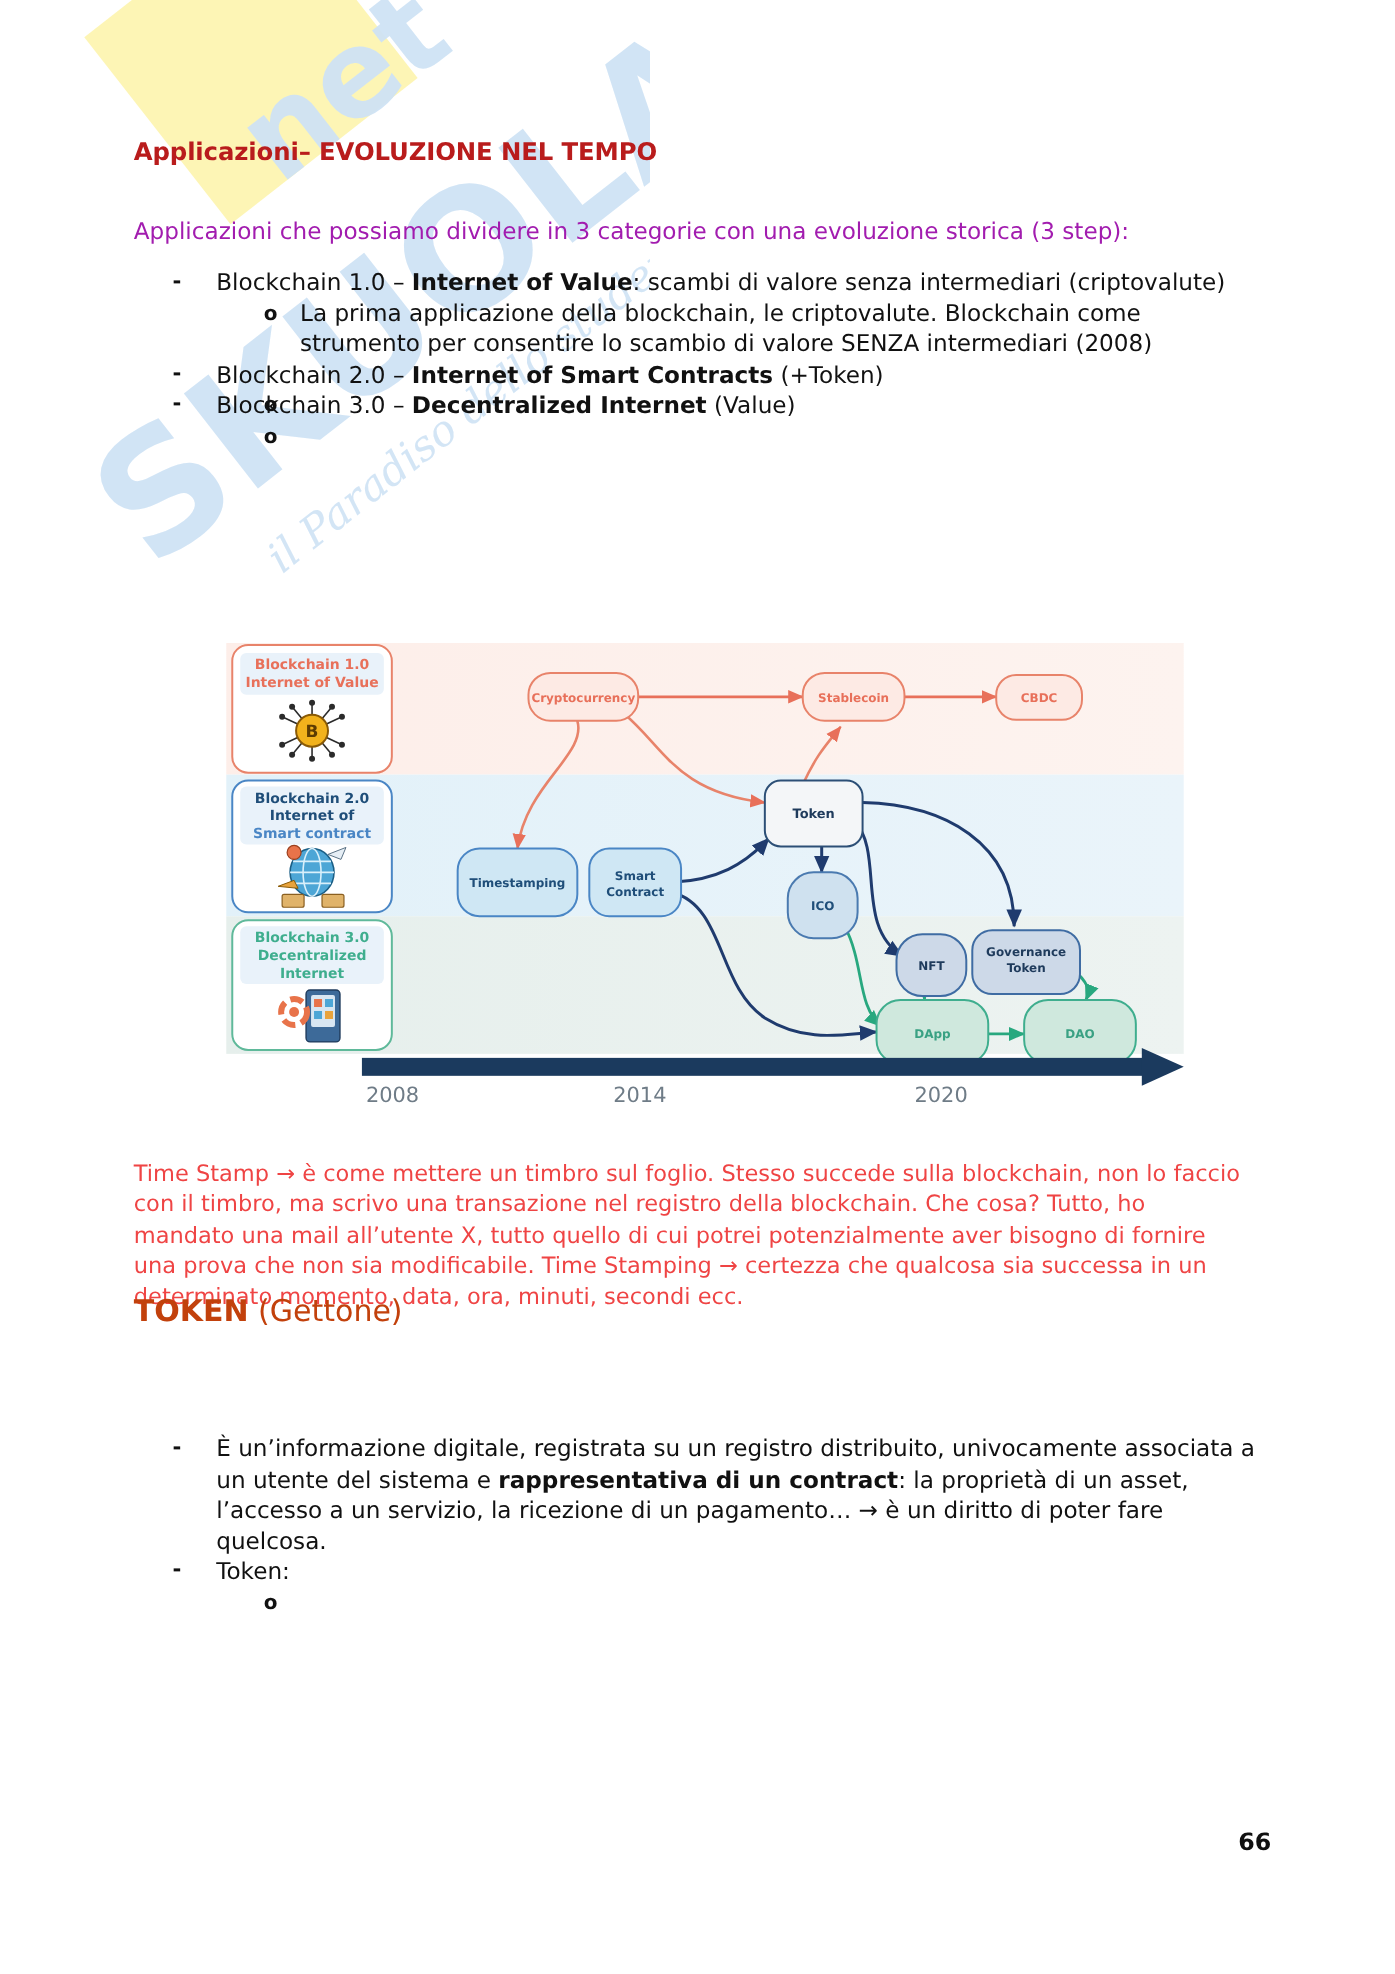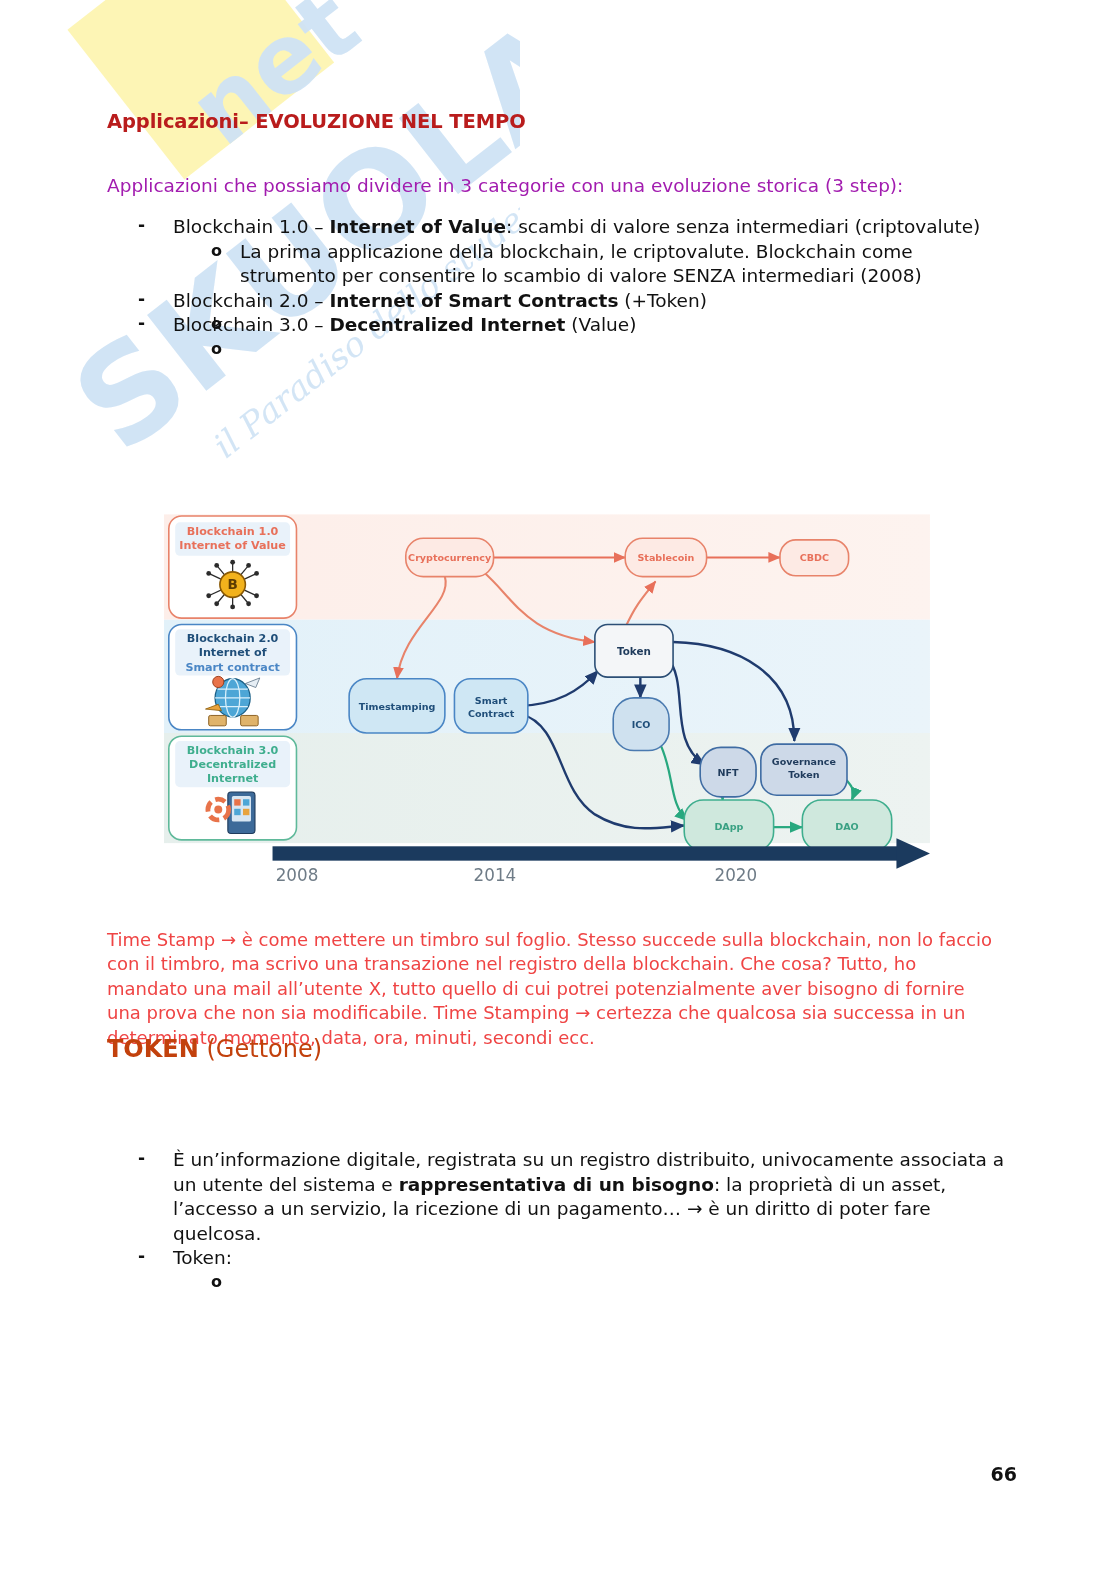--- a/index.html
+++ b/index.html
@@ -133,21 +133,21 @@
     top: 1463px;
     font-size: 19px;
     font-weight: bold;
     color: #111111;
     text-align: right;
   }
 
   
   .figure {
     position: absolute;
-    left: 162px;
+    left: 179px;
     top: 508px;
     width: 770px;
     height: 375px;
     z-index: 2;
   }
   .figure svg { display: block; }
 </style>
 </head>
 <body>
 
@@ -203,21 +203,21 @@
 
     <div class="para" id="para-timestamp">Time Stamp → è come mettere un timbro sul foglio. Stesso succede sulla blockchain, non lo faccio con il timbro, ma scrivo una transazione nel registro della blockchain. Che cosa? Tutto, ho mandato una mail all’utente X, tutto quello di cui potrei potenzialmente aver bisogno di fornire una prova che non sia modificabile. Time Stamping → certezza che qualcosa sia successa in un determinato momento, data, ora, minuti, secondi ecc.</div>
 
     <div id="token-title">
       <b>TOKEN</b><span> (Gettone)</span>
     </div>
 
     <div class="bullets2">
       <div class="lvl1">
         <span class="dash">-</span>
-        <span>È un’informazione digitale, registrata su un registro distribuito, univocamente associata a un utente del sistema e </span><b class="strong">rappresentativa di un bisogno</b><span>: la proprietà di un asset, l’accesso a un servizio, la ricezione di un pagamento… → è un diritto di poter fare quelcosa.</span>
+        <span>È un’informazione digitale, registrata su un registro distribuito, univocamente associata a un utente del sistema e </span><b class="strong">rappresentativa di un contract</b><span>: la proprietà di un asset, l’accesso a un servizio, la ricezione di un pagamento… → è un diritto di poter fare quelcosa.</span>
       </div>
       <div class="lvl1">
         <span class="dash">-</span>
         <span>Token:</span>
       </div>
       <div class="lvl2">
         <span class="oh">o</span>
       </div>
     </div>
 

